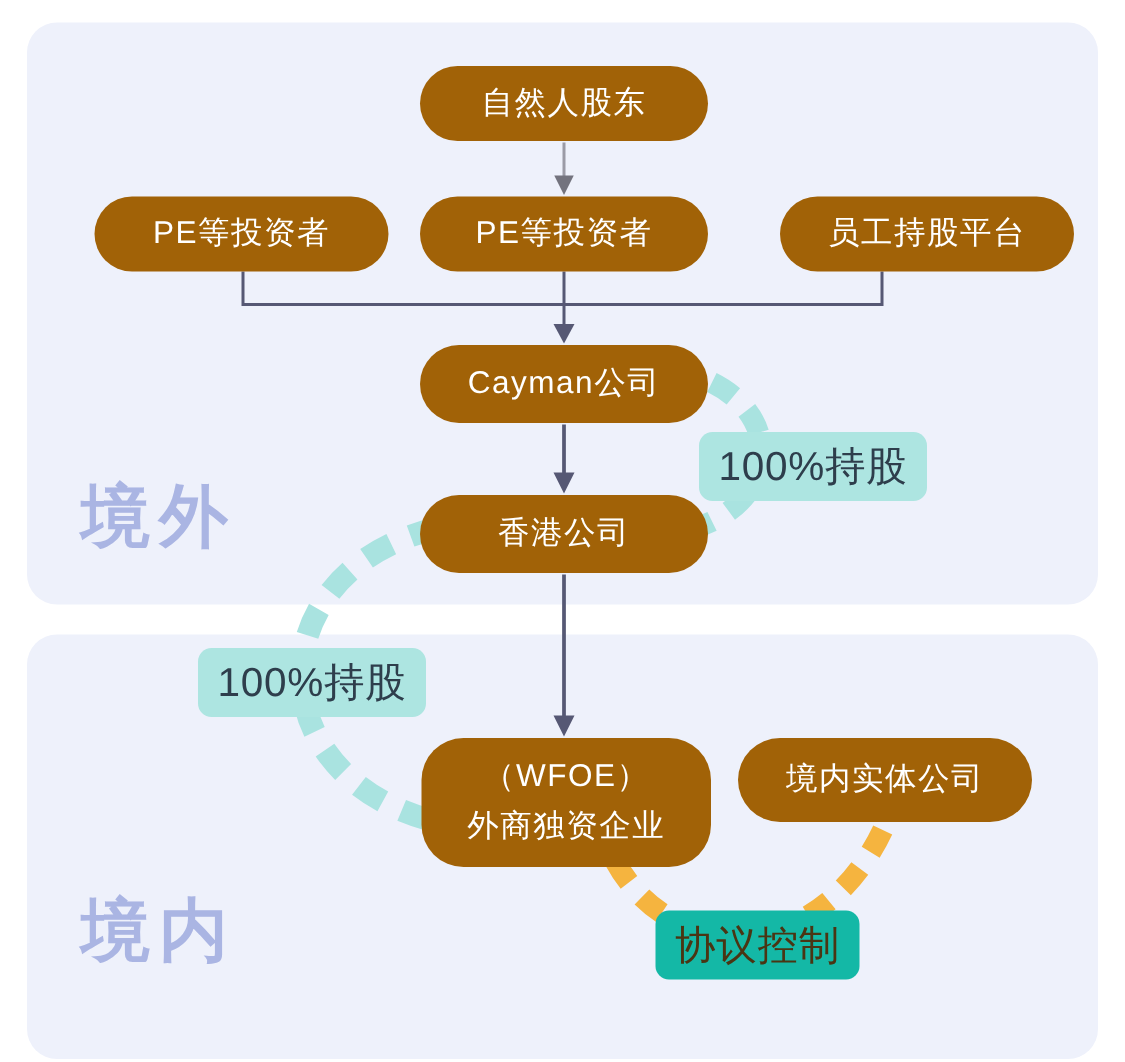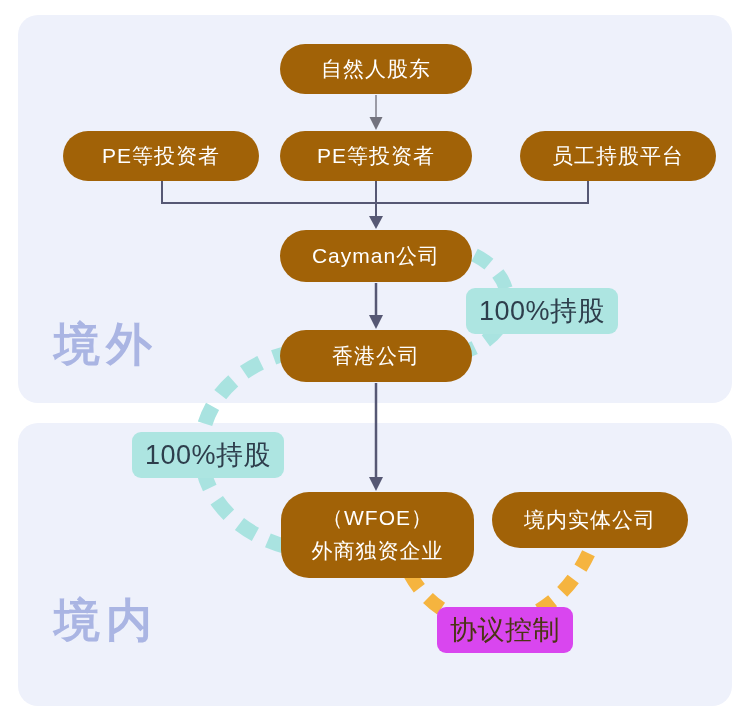--- a/index.html
+++ b/index.html
@@ -53,21 +53,21 @@
     position: absolute;
     z-index: 4;
     font-size: 27px;
     font-weight: 500;
     padding: 5px 13px;
     border-radius: 9px;
     white-space: nowrap;
     letter-spacing: 0.5px;
   }
   .edge-label-teal   { background: #ADE5E1; color: #2E3E4C; }
-  .edge-label-orange { background: #d946ef; color: #4A3513; }
+  .edge-label-orange { background: #14b8a6; color: #4A3513; }
   .lbl-holding-1 { left: 466px; top: 288px; }
   .lbl-holding-2 { left: 132px; top: 432px; }
   .lbl-vie       { left: 437px; top: 607px; }
 
   .section-label {
     position: absolute;
     z-index: 3;
     font-size: 46px;
     font-weight: bold;
     color: #AAB5E3;

